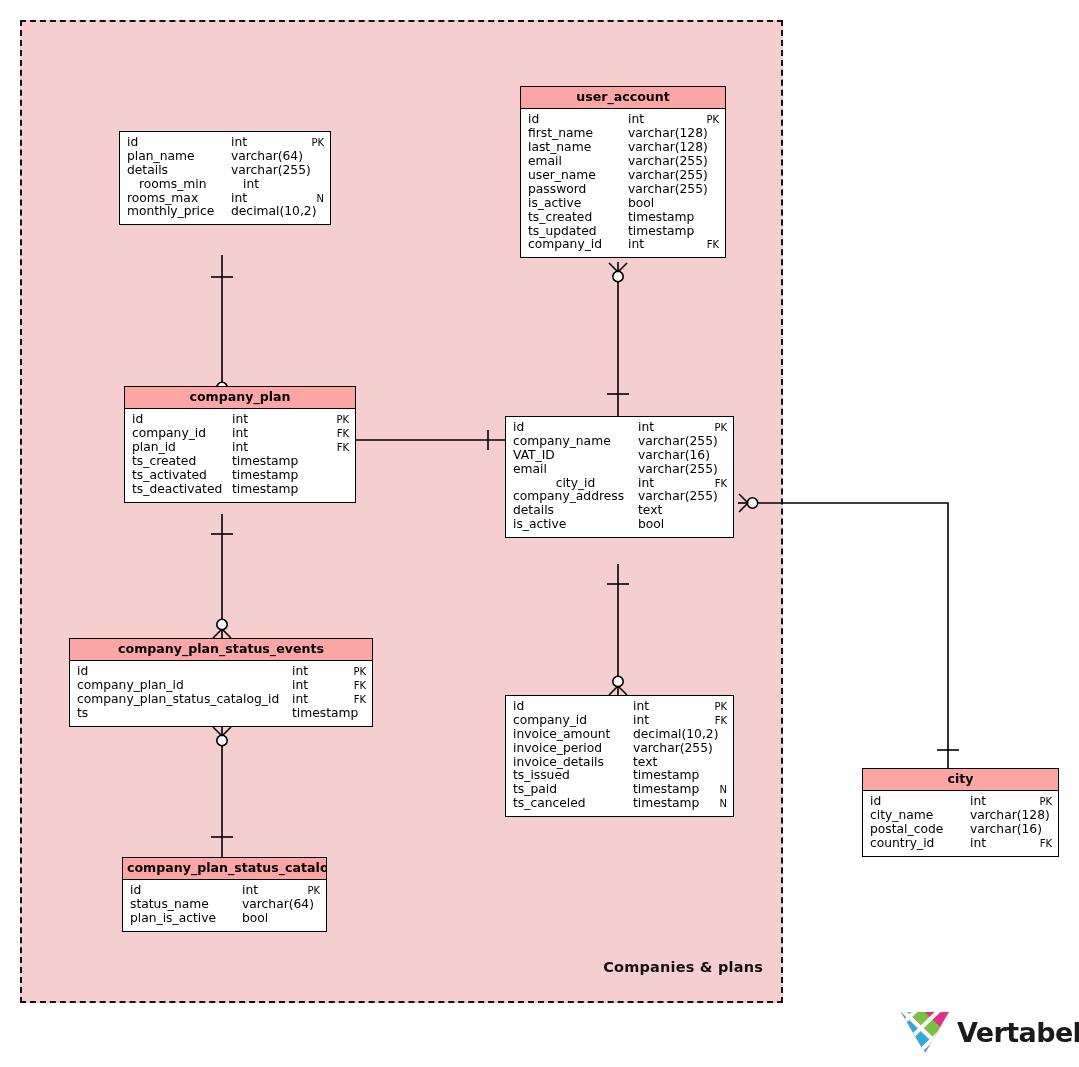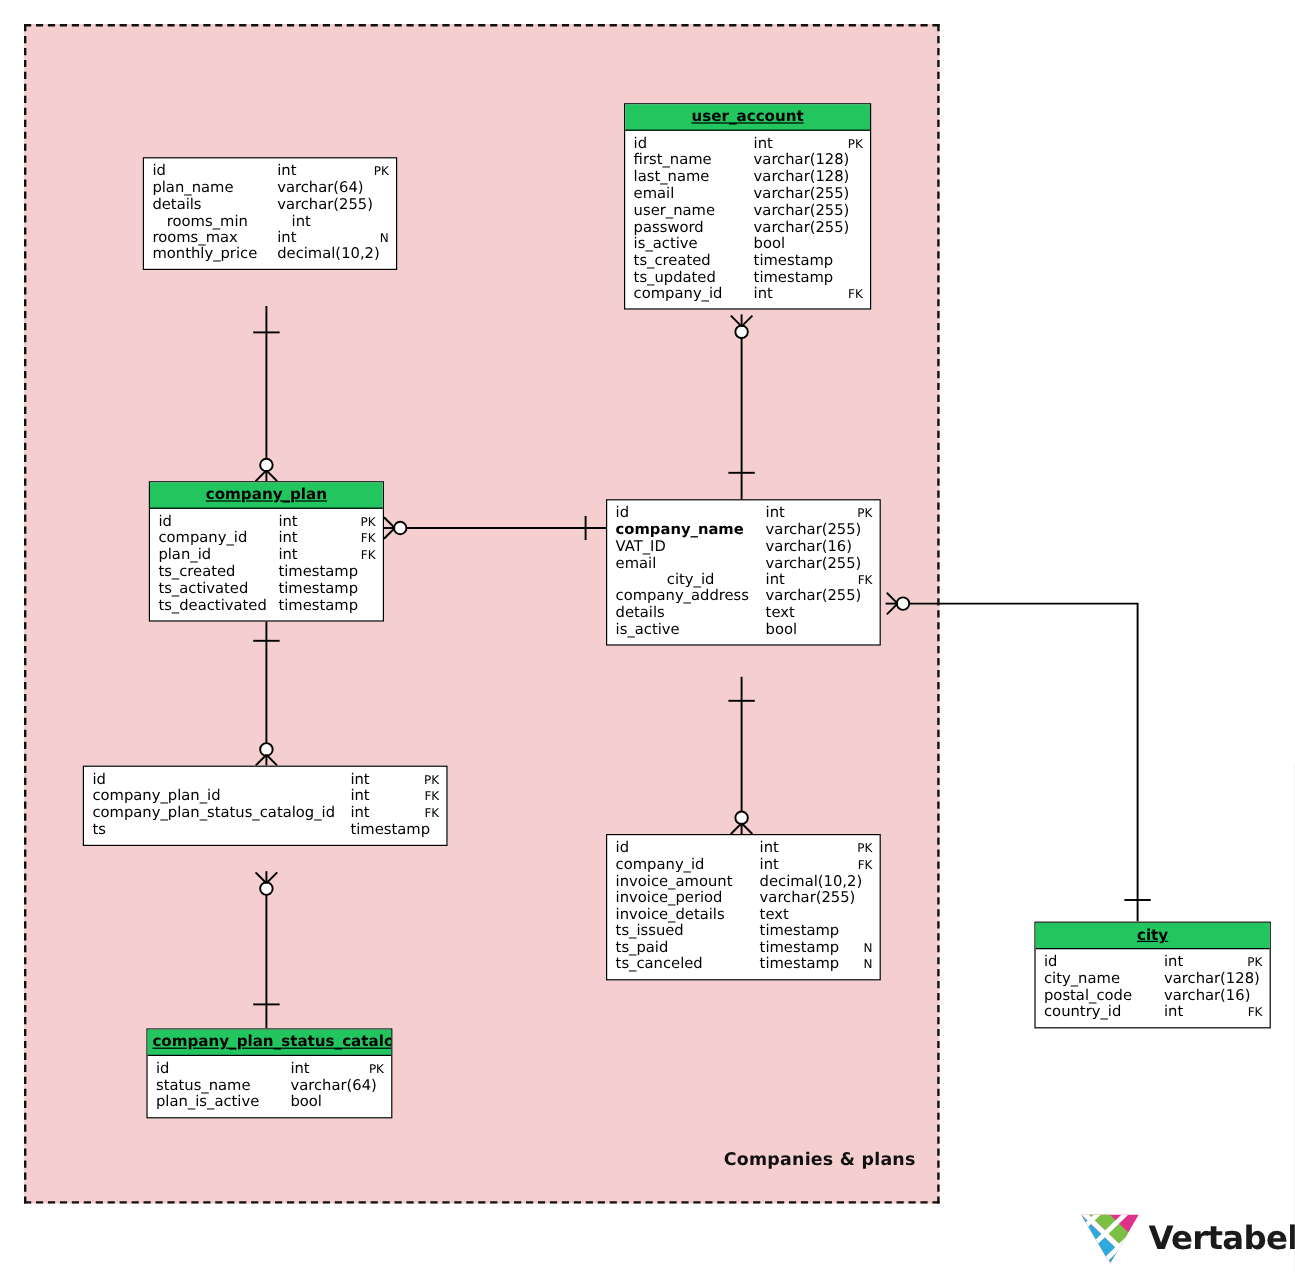--- a/index.html
+++ b/index.html
@@ -34,30 +34,29 @@
   
   .entity{
     position:absolute;
     background:#ffffff;
     border:1.5px solid #000000;
     box-sizing:border-box;
     font-size:12.3px;
     color:#000;
   }
   .entity-header{
-    background:#22c55e;
+    background:#fca5a5;
     border-bottom:1.5px solid #000;
     text-align:center;
     font-weight:bold;
     font-size:12.6px;
     padding:3px 4px 4px 4px;
     line-height:1.15;
     white-space:nowrap;
     overflow:hidden;
-    text-decoration:underline;
   }
   .entity-body{padding:4px 0 5px 0;}
   .attr{
     display:flex;
     align-items:baseline;
     line-height:13.9px;
     height:13.9px;
     white-space:nowrap;
     padding:0 6px 0 7px;
   }
@@ -246,21 +245,21 @@
             <span class="atype">timestamp</span>
             <span class="akey"></span>
           </div>
           <div class="attr">
             <span class="aname" style="width: 100px;">company_id</span>
             <span class="atype">int</span>
             <span class="akey">FK</span>
           </div>
         </div>
       </div>
-      <div class="entity" style="left: 124px; top: 401px; width: 196px;">
+      <div class="entity" style="left: 124px; top: 386px; width: 232px;">
         <div class="entity-header">company_plan</div>
         <div class="entity-body">
           <div class="attr">
             <span class="aname" style="width: 100px;">id</span>
             <span class="atype">int</span>
             <span class="akey">PK</span>
           </div>
           <div class="attr">
             <span class="aname" style="width: 100px;">company_id</span>
             <span class="atype">int</span>
@@ -289,21 +288,21 @@
         </div>
       </div>
       <div class="entity" style="left: 505px; top: 416px; width: 229px;">
         <div class="entity-body">
           <div class="attr">
             <span class="aname" style="width: 125px;">id</span>
             <span class="atype">int</span>
             <span class="akey">PK</span>
           </div>
           <div class="attr">
-            <span class="aname" style="width: 125px; font-weight: bold;">company_name</span>
+            <span class="aname" style="width: 125px;">company_name</span>
             <span class="atype">varchar(255)</span>
             <span class="akey"></span>
           </div>
           <div class="attr">
             <span class="aname" style="width: 125px;">VAT_ID</span>
             <span class="atype">varchar(16)</span>
             <span class="akey"></span>
           </div>
           <div class="attr">
             <span class="aname" style="width: 125px;">email</span>
@@ -326,20 +325,21 @@
             <span class="akey"></span>
           </div>
           <div class="attr">
             <span class="aname" style="width: 125px;">is_active</span>
             <span class="atype">bool</span>
             <span class="akey"></span>
           </div>
         </div>
       </div>
       <div class="entity" style="left: 69px; top: 638px; width: 304px;">
+        <div class="entity-header">company_plan_status_events</div>
         <div class="entity-body">
           <div class="attr">
             <span class="aname" style="width: 215px;">id</span>
             <span class="atype">int</span>
             <span class="akey">PK</span>
           </div>
           <div class="attr">
             <span class="aname" style="width: 215px;">company_plan_id</span>
             <span class="atype">int</span>
             <span class="akey">FK</span>

